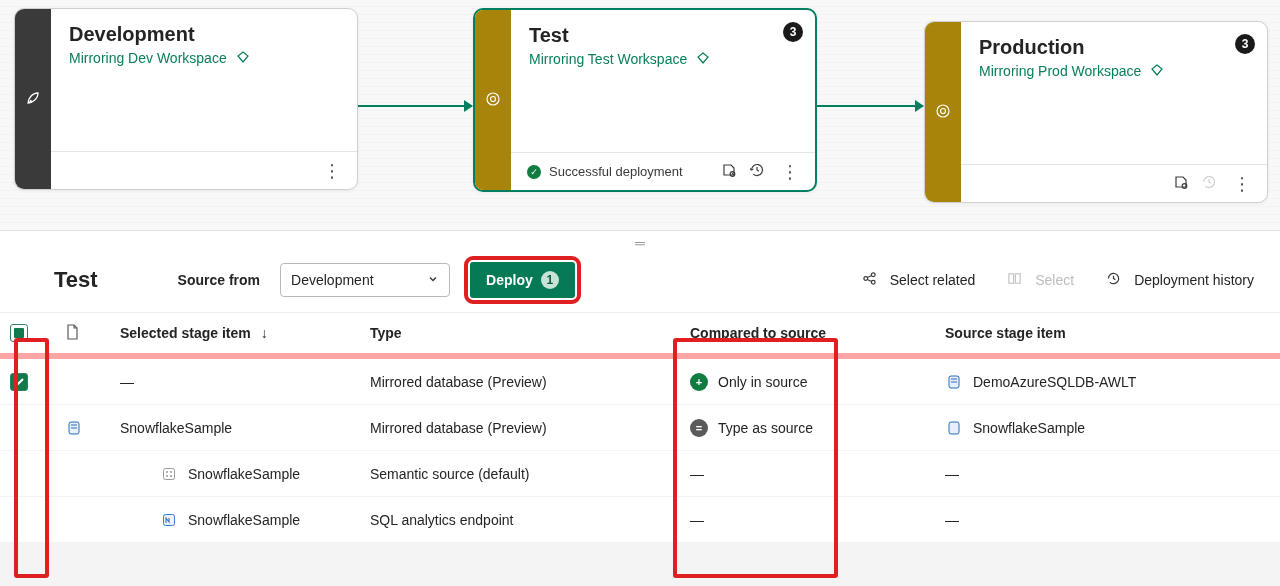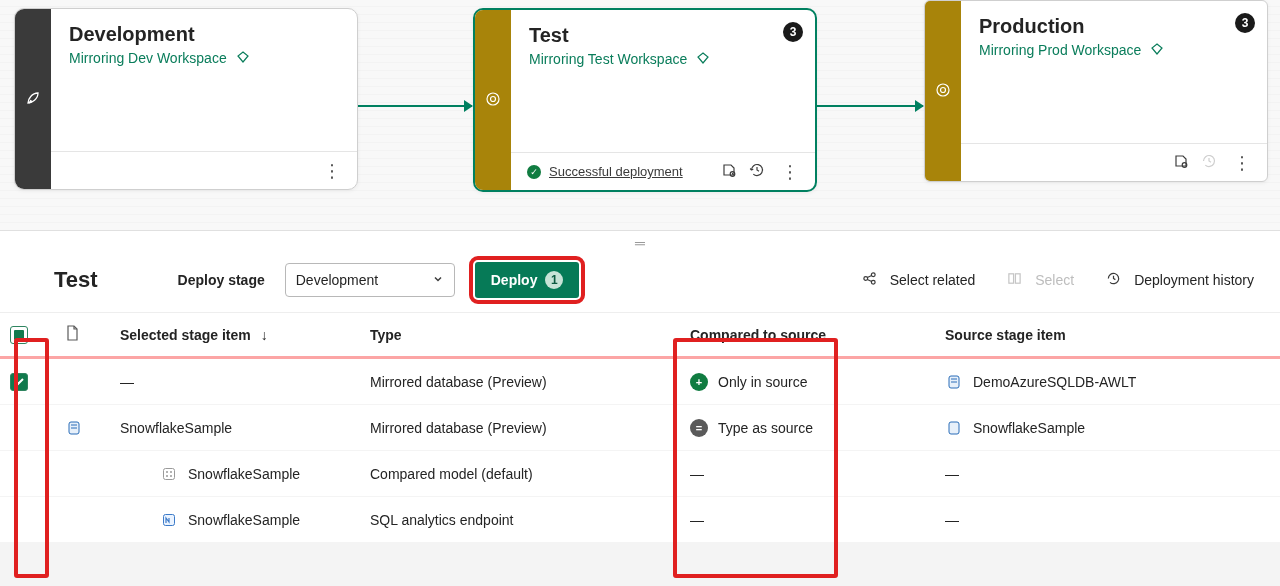--- a/index.html
+++ b/index.html
@@ -3,35 +3,35 @@
 <meta charset="utf-8">
 <style>
   * { box-sizing: border-box; margin: 0; padding: 0; }
   body { font-family: "Segoe UI", -apple-system, sans-serif; font-size: 14px; color: #242424; background: #f4f4f4; }
 
   .canvas { position: relative; height: 230px; background: repeating-linear-gradient(0deg,#f8f8f8,#f8f8f8 7px,#f3f3f3 7px,#f3f3f3 8px), repeating-linear-gradient(90deg,transparent,transparent 7px,rgba(0,0,0,0.02) 7px,rgba(0,0,0,0.02) 8px); }
 
   .stage { position: absolute; background: #fff; border: 1px solid #cfcfcf; border-radius: 10px; display: flex; overflow: hidden; box-shadow: 0 1px 4px rgba(0,0,0,0.06); }
   .stage.dev { left: 14px; top: 8px; width: 344px; height: 182px; }
   .stage.test { left: 473px; top: 8px; width: 344px; height: 184px; border: 2.5px solid #008060; }
-  .stage.prod { left: 924px; top: 0; width: 344px; height: 182px; border-radius: 6px; }
+  .stage.prod { left: 924px; top: 21px; width: 344px; height: 182px; }
 
   .tab { width: 36px; display: flex; align-items: center; justify-content: center; flex: 0 0 36px; }
   .tab.dark { background: #3a3a3a; color: #fff; }
   .tab.gold { background: #a8840a; color: #fff; }
 
   .body { flex: 1; display: flex; flex-direction: column; padding: 14px 18px 0; position: relative; }
   .title { font-size: 20px; font-weight: 600; color: #242424; }
   .ws { color: #0a7d5b; font-size: 14px; margin-top: 4px; display: flex; align-items: center; gap: 10px; }
   .deployed { font-size: 11px; color: #5f5f5f; margin-top: 26px; }
   .badge { position: absolute; top: 12px; right: 12px; width: 20px; height: 20px; border-radius: 50%; background: #1a1a1a; color: #fff; font-size: 12px; font-weight: 600; display: flex; align-items: center; justify-content: center; }
 
   .footer { position: absolute; left: 36px; right: 0; bottom: 0; height: 38px; border-top: 1px solid #e5e5e5; display: flex; align-items: center; padding: 0 10px 0 16px; gap: 8px; }
   .footer .status-dot { width: 14px; height: 14px; border-radius: 50%; background: #107c41; color: #fff; display: inline-flex; align-items: center; justify-content: center; font-size: 9px; }
-  .footer .txt { flex: 1; font-size: 13px; color: #3a3a3a; text-decoration: underline; }
+  .footer .txt { flex: 1; font-size: 13px; color: #3a3a3a; }
   .footer .kebab { font-size: 18px; line-height: 1; padding: 0 6px; color: #4d4d4d; }
   .footer .ic { width: 20px; text-align: center; color: #4d4d4d; }
 
   .arrow { position: absolute; height: 2px; background: #008060; top: 105px; }
   .arrow::after { content: ""; position: absolute; right: -1px; top: -5px; width: 0; height: 0; border-left: 9px solid #008060; border-top: 6px solid transparent; border-bottom: 6px solid transparent; }
 
   .divider-area { background: #fff; border-top: 1px solid #e0e0e0; text-align: center; color: #9a9a9a; font-size: 14px; padding-top: 4px; height: 18px; }
 
   .toolbar { background: #fff; display: flex; align-items: center; padding: 14px 20px 14px 54px; gap: 20px; border-bottom: 1px solid #eee;}
   .toolbar .section-title { font-size: 22px; font-weight: 600; margin-right: 60px; }
@@ -40,21 +40,21 @@
   .deploy-btn { display: inline-flex; align-items: center; gap: 8px; background: #067a57; color: #fff; border: none; border-radius: 4px; height: 36px; padding: 0 16px; font-size: 14px; font-weight: 600; cursor: pointer; }
   .deploy-btn .cnt { background: #c7e3d7; color: #0c5a41; border-radius: 50%; width: 18px; height: 18px; display: inline-flex; align-items: center; justify-content: center; font-size: 12px; font-weight: 600; }
   .highlight-red { outline: 4px solid #e02020; outline-offset: 2px; border-radius: 3px; }
 
   .spacer { flex: 1; }
   .tb-action { display: inline-flex; align-items: center; gap: 13px; color: #242424; font-size: 14px; padding: 4px 6px; }
   .tb-action.disabled { color: #bdbdbd; }
 
   .table { background: #fff; position: relative; }
   .row { display: grid; grid-template-columns: 55px 55px 250px 320px 255px 300px; align-items: center; min-height: 46px; padding: 2px 0; }
-  .row.head { border-bottom: 3px solid #fca5a5; font-weight: 600; color: #242424; }
+  .row.head { border-bottom: 6px solid #fca5a5; font-weight: 600; color: #242424; }
   .row.data { border-bottom: 1px solid #f4f4f4; }
   .cell { padding: 6px 10px; display: flex; align-items: center; gap: 10px; }
   .ck { width: 18px; height: 18px; border: 1.5px solid #2f8560; border-radius: 3px; display: inline-flex; align-items: center; justify-content: center; background: #fff; }
   .ck.partial::after { content: ""; display: block; width: 10px; height: 10px; background: #117a4d; border-radius: 1px; }
   .ck.checked { background: #117a4d; color: #fff; }
   .col-hi-l { position: absolute; left: 14px; top: 338px; width: 35px; height: 240px; border: 4px solid #e02020; border-radius: 3px; }
   .col-hi-c { position: absolute; left: 673px; top: 338px; width: 165px; height: 240px; border: 4px solid #e02020; border-radius: 3px; }
   .ind { display: inline-block; width: 30px; }
   .pill { width: 18px; height: 18px; border-radius: 50%; display: inline-flex; align-items: center; justify-content: center; color: #fff; font-size: 11px; font-weight: 700; }
   .pill.green { background: #107c41; }
@@ -157,21 +157,21 @@
           </svg></span>
       <span class="kebab" data-name="stage-prod-more-button">⋮</span>
     </div>
   </div>
 </div>
 
 <div class="divider-area" data-name="resize-handle">═</div>
 
 <div class="toolbar" data-name="stage-toolbar">
   <div class="section-title" data-name="selected-stage-title">Test</div>
-  <span class="lbl" data-name="deploy-from-label">Deploy stage</span>
+  <span class="lbl" data-name="deploy-from-label">Source from</span>
   <div class="select" data-name="deploy-from-select">
     <span>Development</span>
     <span data-name="chevron-down-icon"><svg width="12" height="12" viewBox="0 0 12 12" fill="none" stroke="#3d3d3d" stroke-width="1.5">
           <path d="M3 4.5L6 7.5 9 4.5"></path>
         </svg></span>
   </div>
   <button class="deploy-btn highlight-red" data-name="deploy-button">
     <span>Deploy</span>
     <span class="cnt" data-name="deploy-count-badge">1</span>
   </button>
@@ -282,21 +282,21 @@
           <svg width="16" height="16" viewBox="0 0 16 16">
             <rect x="2.5" y="2.5" width="11" height="11" rx="2" fill="#fff" stroke="#9a9a9a"></rect>
             <circle cx="6" cy="6" r="1" fill="#9a9a9a"></circle>
             <circle cx="10" cy="6" r="1" fill="#9a9a9a"></circle>
             <circle cx="6" cy="10" r="1" fill="#9a9a9a"></circle>
             <circle cx="10" cy="10" r="1" fill="#9a9a9a"></circle>
           </svg>
         </span>
       <span>SnowflakeSample</span>
     </div>
-    <div class="cell" data-name="type-cell">Compared model (default)</div>
+    <div class="cell" data-name="type-cell">Semantic source (default)</div>
     <div class="cell" data-name="compared-cell">—</div>
     <div class="cell" data-name="source-item-cell">—</div>
   </div>
 
   <div class="row data" data-name="table-row">
     <div class="cell"></div>
     <div class="cell"></div>
     <div class="cell" data-name="selected-item-cell">
       <span class="ind"></span>
       <span class="mini-icon" data-name="sql-icon">

